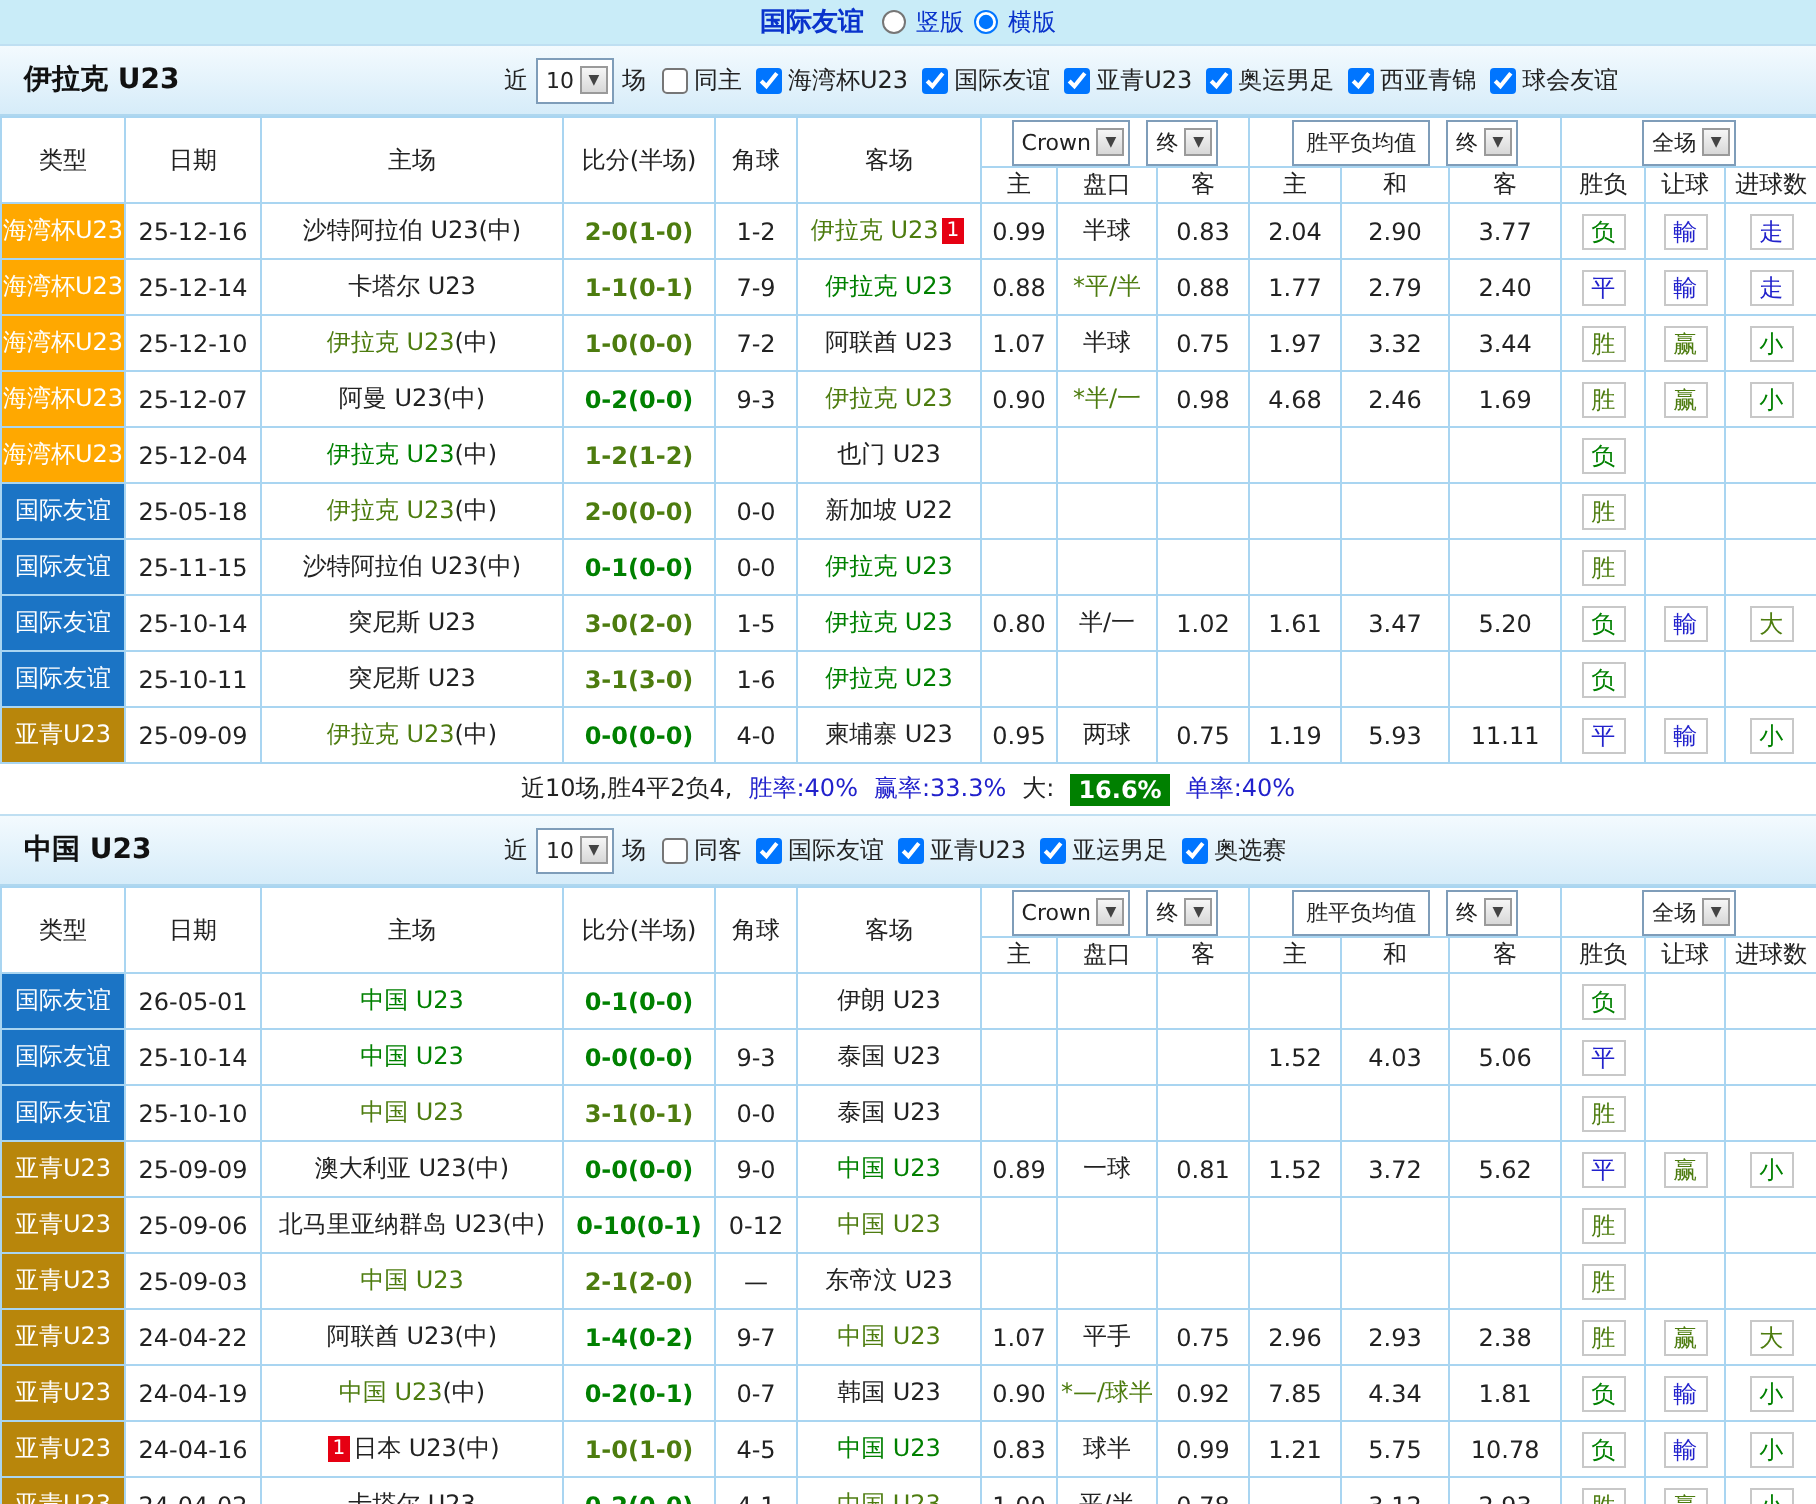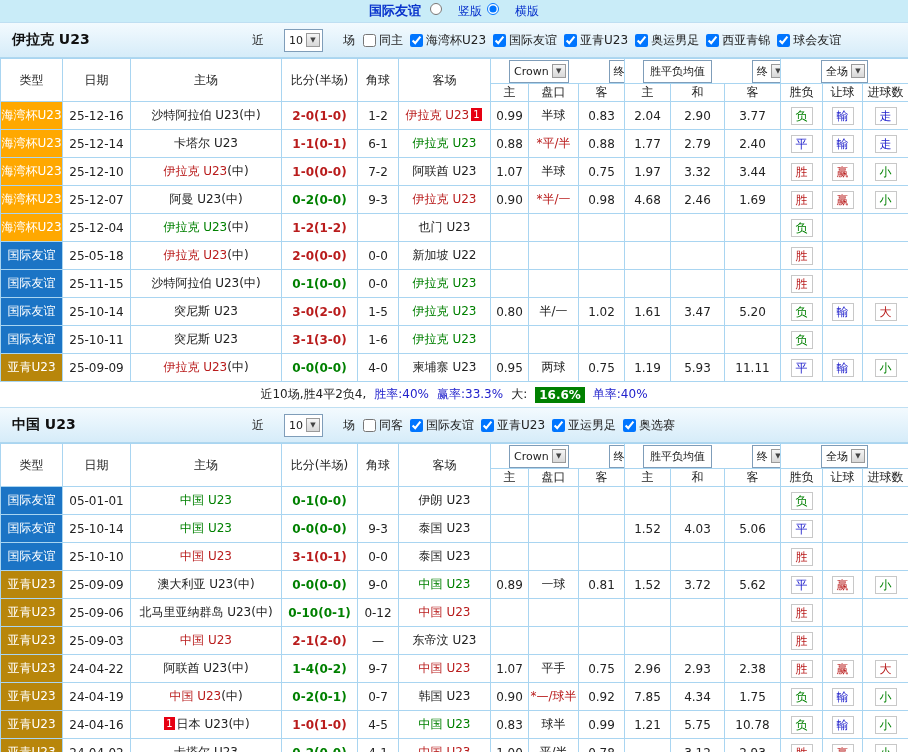--- a/index.html
+++ b/index.html
@@ -6,55 +6,55 @@
   body {
     width: 908px; height: 752px; overflow: hidden;
     font-family: "DejaVu Sans", "Liberation Sans", sans-serif;
     font-size: 12px; color: #222; background: #fff;
   }
   .topbar {
     height: 22px; background: #C9ECF8;
     display: flex; align-items: center; justify-content: center; gap: 5px;
   }
   .topbar .title { color: #0933CC; font-weight: bold; font-size: 13px; margin-right: 4px; }
-  .radio-wrap { display: inline-flex; align-items: flex-start; gap: 16px; color: #0933CC; font-size: 12px; cursor: default; }
+  .radio-wrap { display: inline-flex; align-items: center; gap: 5px; color: #0933CC; font-size: 12px; cursor: default; }
   .radio-wrap input { margin: 0; width: 12px; height: 12px; }
 
   .section-bar {
     height: 36px; background: linear-gradient(#F3FAFE, #D6ECF9);
     border-top: 1px solid #BFDFF2; border-bottom: 1px solid #AFD7EF;
     display: flex; align-items: center; padding: 0 12px;
   }
   .section-title { font-size: 14px; font-weight: bold; color: #111; width: 238px; flex: 0 0 auto; }
   .filter-area { display: flex; align-items: center; }
   .filter-area .lbl { margin: 0 2px; }
   .chk { display: inline-flex; align-items: center; margin-right: 7px; }
   .chk input { margin: 0 3px 0 0; width: 13px; height: 13px; }
 
   .dd {
     display: inline-flex; align-items: center; background: #fff;
     border: 1px solid #7F9DB9; height: 23px; padding: 0 2px 0 4px;
-    font-size: 11px; margin: 0 18px; white-space: nowrap;
+    font-size: 11px; margin: 0 2px; white-space: nowrap;
   }
   .dd .arr {
     width: 14px; height: 14px; margin-left: 3px;
     background: linear-gradient(#f6f6f6, #d8d8d8); border: 1px solid #9a9a9a;
     font-size: 7px; line-height: 12px; text-align: center; color: #444;
   }
   .dd.noarr { padding: 0 6px; text-align: right; }
 
   table { border-collapse: collapse; table-layout: fixed; width: 908px; background: #fff; }
   th, td { border: 1px solid #A9D5F1; text-align: center; white-space: nowrap; overflow: hidden; font-weight: normal; }
   thead .h1 th { height: 25px; font-size: 12px; color: #222; }
   thead .h2 th { height: 18px; font-size: 12px; color: #222; }
   tbody td { height: 28px; font-size: 12px; }
 
   .typecell { color: #fff; }
   .score { font-weight: bold; }
-  .c-red   { color: #b91c1c; }
+  .c-red   { color: #4d7c0f; }
   .c-green { color: #008000; }
   .c-blue  { color: #2222CC; }
   .badge {
     display: inline-block; background: #E60012; color: #fff;
     font-size: 10px; line-height: 13px; min-width: 9px; padding: 0 2px;
     margin: 0 2px; vertical-align: 1px;
   }
   .rbox { display: inline-block; border: 1px solid #C8C8C8; line-height: 16px; padding: 0 4px; background: #fff; }
 
   .summary { height: 25px; display: flex; align-items: center; justify-content: center; gap: 8px; font-size: 12px; background: #fff; }
@@ -197,21 +197,21 @@
         <td>3.77</td>
         <td><span class="rbox c-green">负</span></td>
         <td><span class="rbox c-blue">輸</span></td>
         <td><span class="rbox c-blue">走</span></td>
       </tr>
       <tr>
         <td class="typecell" style="background: rgb(255, 168, 0);">海湾杯U23</td>
         <td>25-12-14</td>
         <td><span>卡塔尔 U23</span></td>
         <td class="score c-red">1-1(0-1)</td>
-        <td>6-1</td>
+        <td>7-9</td>
         <td><span class="c-green">伊拉克 U23</span></td>
         <td>0.88</td>
         <td class="c-red">*平/半</td>
         <td>0.88</td>
         <td>1.77</td>
         <td>2.79</td>
         <td>2.40</td>
         <td><span class="rbox c-blue">平</span></td>
         <td><span class="rbox c-blue">輸</span></td>
         <td><span class="rbox c-blue">走</span></td>
@@ -458,21 +458,21 @@
       <th>和</th>
       <th>客</th>
       <th>胜负</th>
       <th>让球</th>
       <th>进球数</th>
     </tr>
   </thead>
   <tbody>
       <tr>
         <td class="typecell" style="background: rgb(27, 116, 197);">国际友谊</td>
-        <td>05-01-01</td>
+        <td>26-05-01</td>
         <td><span class="c-green">中国 U23</span></td>
         <td class="score c-green">0-1(0-0)</td>
         <td></td>
         <td><span>伊朗 U23</span></td>
         <td></td>
         <td></td>
         <td></td>
         <td></td>
         <td></td>
         <td></td>
@@ -587,21 +587,21 @@
         <td>24-04-19</td>
         <td><span class="c-red">中国 U23</span><span>(中)</span></td>
         <td class="score c-green">0-2(0-1)</td>
         <td>0-7</td>
         <td><span>韩国 U23</span></td>
         <td>0.90</td>
         <td class="c-red">*—/球半</td>
         <td>0.92</td>
         <td>7.85</td>
         <td>4.34</td>
-        <td>1.75</td>
+        <td>1.81</td>
         <td><span class="rbox c-green">负</span></td>
         <td><span class="rbox c-blue">輸</span></td>
         <td><span class="rbox c-green">小</span></td>
       </tr>
       <tr>
         <td class="typecell" style="background: rgb(184, 134, 11);">亚青U23</td>
         <td>24-04-16</td>
         <td><span class="badge">1</span><span>日本 U23</span><span>(中)</span></td>
         <td class="score c-red">1-0(1-0)</td>
         <td>4-5</td>

